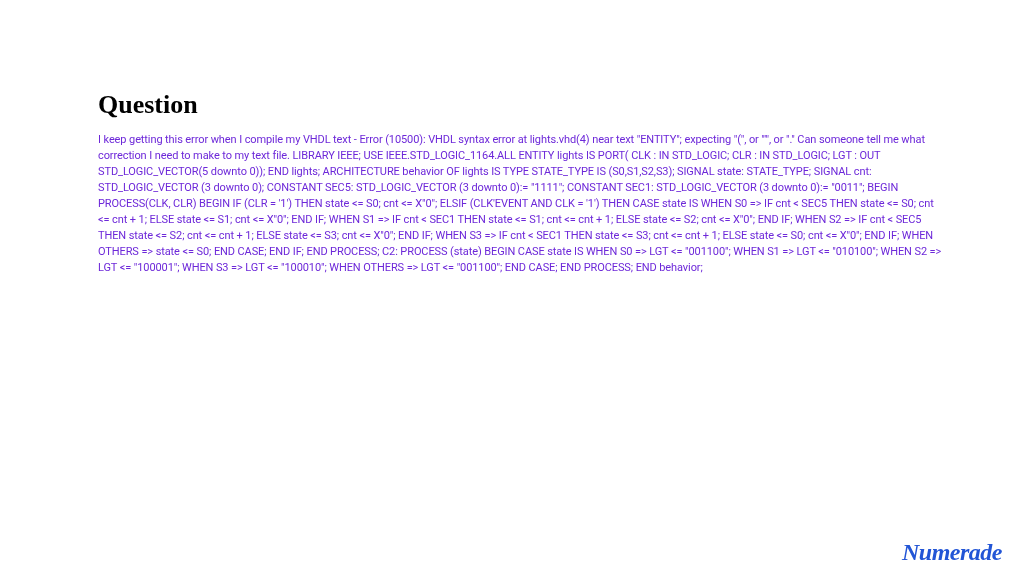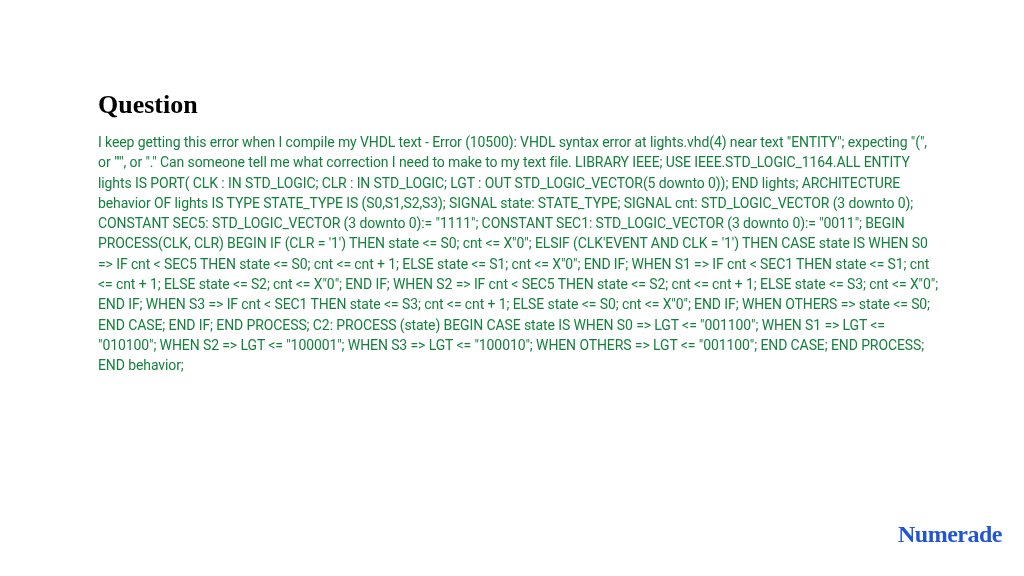--- a/index.html
+++ b/index.html
@@ -16,33 +16,34 @@
     padding: 78px 86px 0 86px;
   }
   .heading {
     font-family: Georgia, "Times New Roman", serif;
     font-size: 26px;
     font-weight: 700;
     color: #000;
     margin-bottom: 12px;
   }
   .body-text {
-    font-size: 14px;
+    font-size: 11px;
     line-height: 1.45;
-    color: #15803d;
+    color: #6d28d9;
     letter-spacing: -0.1px;
   }
   .logo {
     position: absolute;
-    bottom: 32px;
+    bottom: 14px;
     right: 26px;
     font-family: "Comic Sans MS", "Marker Felt", cursive;
     font-size: 24px;
     font-weight: 700;
     color: #2255d6;
+    font-style: italic;
     letter-spacing: -0.5px;
   }
 </style>
 </head>
 <body>
 
 <h1 class="heading">Question</h1>
 <p class="body-text">I keep getting this error when I compile my VHDL text - Error (10500): VHDL syntax error at lights.vhd(4) near text "ENTITY"; expecting "(", or "'", or "." Can someone tell me what correction I need to make to my text file. LIBRARY IEEE; USE IEEE.STD_LOGIC_1164.ALL ENTITY lights IS PORT( CLK : IN STD_LOGIC; CLR : IN STD_LOGIC; LGT : OUT STD_LOGIC_VECTOR(5 downto 0)); END lights; ARCHITECTURE behavior OF lights IS TYPE STATE_TYPE IS (S0,S1,S2,S3); SIGNAL state: STATE_TYPE; SIGNAL cnt: STD_LOGIC_VECTOR (3 downto 0); CONSTANT SEC5: STD_LOGIC_VECTOR (3 downto 0):= "1111"; CONSTANT SEC1: STD_LOGIC_VECTOR (3 downto 0):= "0011"; BEGIN PROCESS(CLK, CLR) BEGIN IF (CLR = '1') THEN state &lt;= S0; cnt &lt;= X"0"; ELSIF (CLK'EVENT AND CLK = '1') THEN CASE state IS WHEN S0 =&gt; IF cnt &lt; SEC5 THEN state &lt;= S0; cnt &lt;= cnt + 1; ELSE state &lt;= S1; cnt &lt;= X"0"; END IF; WHEN S1 =&gt; IF cnt &lt; SEC1 THEN state &lt;= S1; cnt &lt;= cnt + 1; ELSE state &lt;= S2; cnt &lt;= X"0"; END IF; WHEN S2 =&gt; IF cnt &lt; SEC5 THEN state &lt;= S2; cnt &lt;= cnt + 1; ELSE state &lt;= S3; cnt &lt;= X"0"; END IF; WHEN S3 =&gt; IF cnt &lt; SEC1 THEN state &lt;= S3; cnt &lt;= cnt + 1; ELSE state &lt;= S0; cnt &lt;= X"0"; END IF; WHEN OTHERS =&gt; state &lt;= S0; END CASE; END IF; END PROCESS; C2: PROCESS (state) BEGIN CASE state IS WHEN S0 =&gt; LGT &lt;= "001100"; WHEN S1 =&gt; LGT &lt;= "010100"; WHEN S2 =&gt; LGT &lt;= "100001"; WHEN S3 =&gt; LGT &lt;= "100010"; WHEN OTHERS =&gt; LGT &lt;= "001100"; END CASE; END PROCESS; END behavior;</p>
 
 <div class="logo">Numerade</div>

